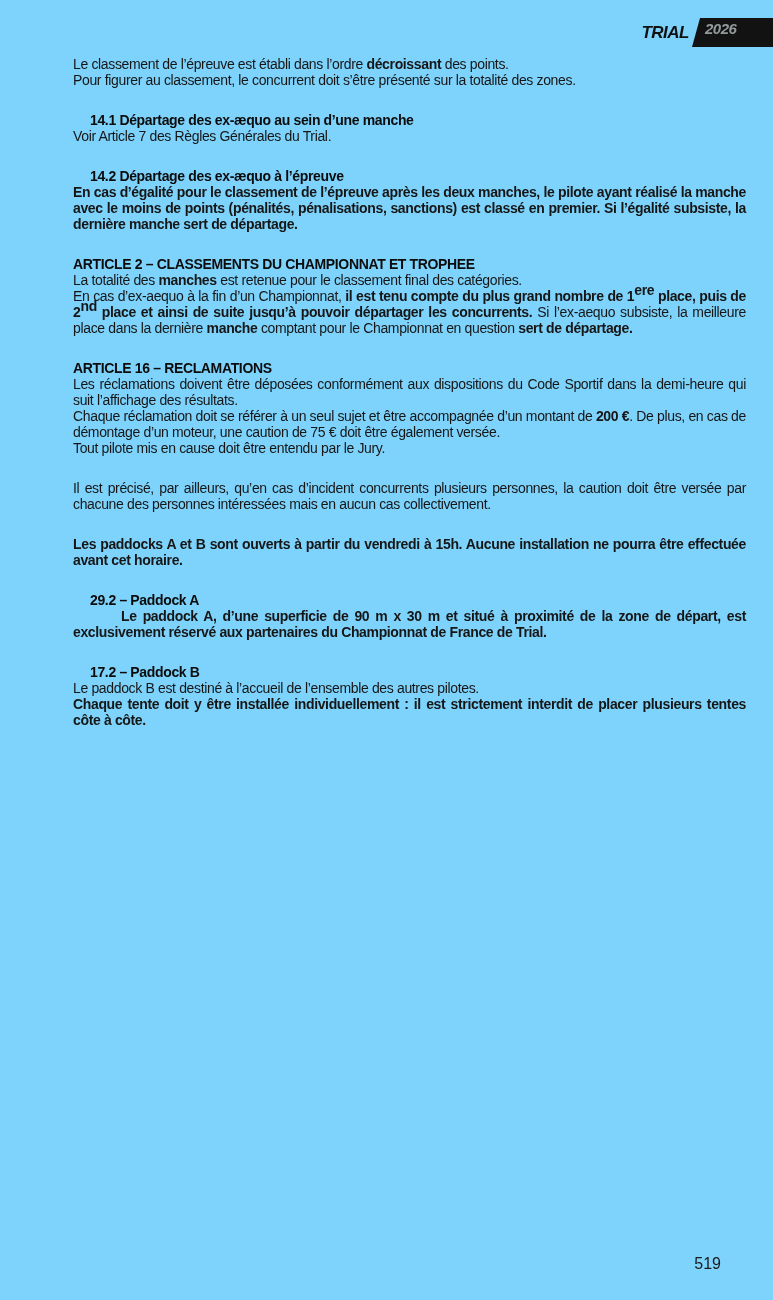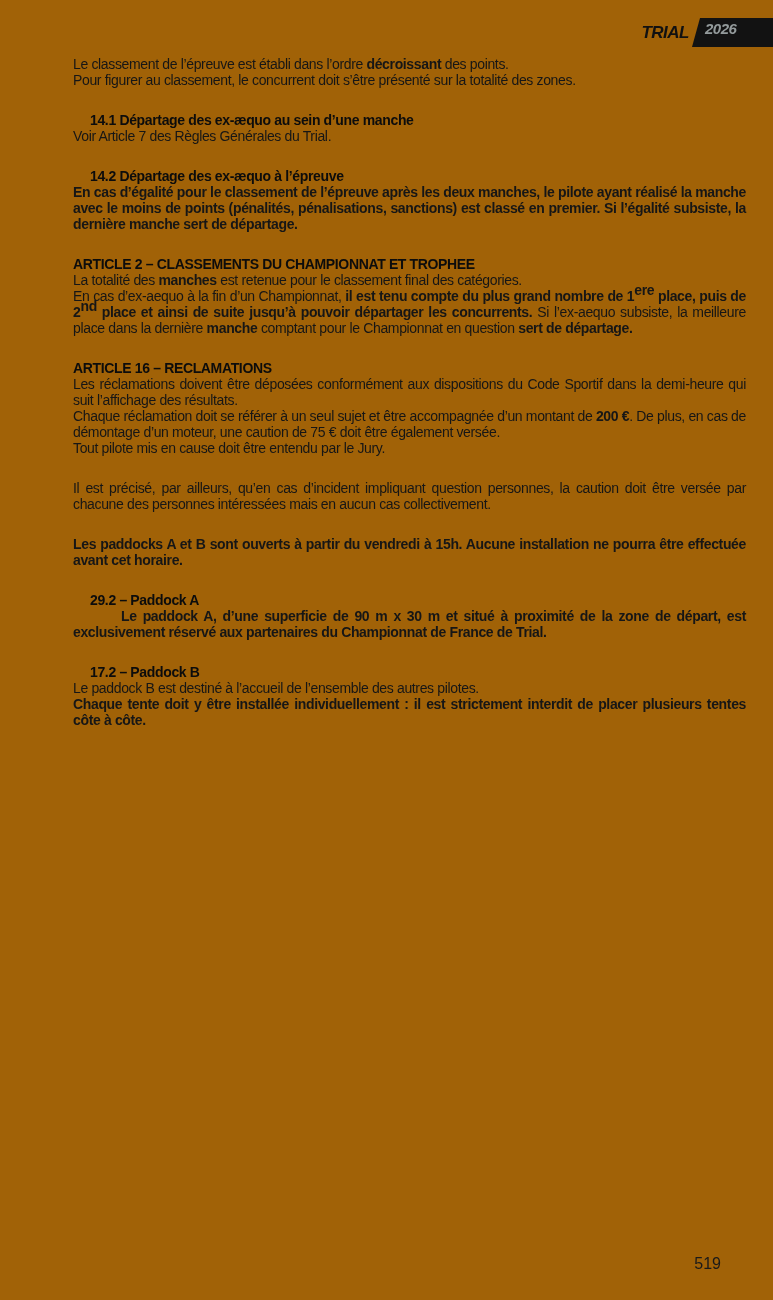--- a/index.html
+++ b/index.html
@@ -1,20 +1,20 @@
 <!DOCTYPE html>
 <html><head>
 <meta charset="utf-8">
 <style>
   html, body { margin: 0; padding: 0; background: #ffffff; }
   .page {
     position: relative;
     width: 773px;
     height: 1300px;
-    background: #a16207;
+    background: #7dd3fc;
     font-family: "Liberation Sans", sans-serif;
     color: #161616;
     overflow: hidden;
   }
 
   
   .masthead {
     position: absolute;
     top: 22px;
     right: 0;
@@ -114,21 +114,21 @@
       <h3 class="heading">ARTICLE 2 – CLASSEMENTS DU CHAMPIONNAT ET TROPHEE</h3>
       <p class="para"><span>La totalité des </span><span style="font-weight: 700;">manches</span><span> est retenue pour le classement final des catégories.</span><br><span>En cas d’ex-aequo à la fin d’un Championnat, </span><span style="font-weight: 700;">il est tenu compte du plus grand nombre de 1</span><sup style="font-weight: 700;">ere</sup><span style="font-weight: 700;"> place, puis de 2</span><sup style="font-weight: 700;">nd</sup><span style="font-weight: 700;"> place et ainsi de suite jusqu’à pouvoir départager les concurrents.</span><span> Si l’ex-aequo subsiste, la meilleure place dans la dernière </span><span style="font-weight: 700;">manche</span><span> comptant pour le Championnat en question </span><span style="font-weight: 700;">sert de départage.</span></p>
     </div>
 
     <div class="block">
       <h3 class="heading">ARTICLE 16 – RECLAMATIONS</h3>
       <p class="para"><span>Les réclamations doivent être déposées conformément aux dispositions du Code Sportif dans la demi-heure qui suit l’affichage des résultats.</span><br><span>Chaque réclamation doit se référer à un seul sujet et être accompagnée d’un montant de </span><span style="font-weight: 700;">200 €</span><span>. De plus, en cas de démontage d’un moteur, une caution de 75 € doit être également versée.</span><br><span>Tout pilote mis en cause doit être entendu par le Jury.</span></p>
     </div>
 
     <div class="block">
-      <p class="para"><span>Il est précisé, par ailleurs, qu’en cas d’incident impliquant question personnes, la caution doit être versée par chacune des personnes intéressées mais en aucun cas collectivement.</span></p>
+      <p class="para"><span>Il est précisé, par ailleurs, qu’en cas d’incident concurrents plusieurs personnes, la caution doit être versée par chacune des personnes intéressées mais en aucun cas collectivement.</span></p>
     </div>
 
     <div class="block">
       <p class="para"><span style="font-weight: 700;">Les paddocks A et B sont ouverts à partir du vendredi à 15h. Aucune installation ne pourra être effectuée avant cet horaire.</span></p>
     </div>
 
     <div class="block">
       <h3 class="heading indent">29.2 – Paddock A</h3>
       <p class="para"><span style="font-weight: 700; margin-left: 48px;">Le paddock A, d’une superficie de 90 m x 30 m et situé à proximité de la zone de départ, est exclusivement réservé aux partenaires du Championnat de France de Trial.</span></p>
     </div>

